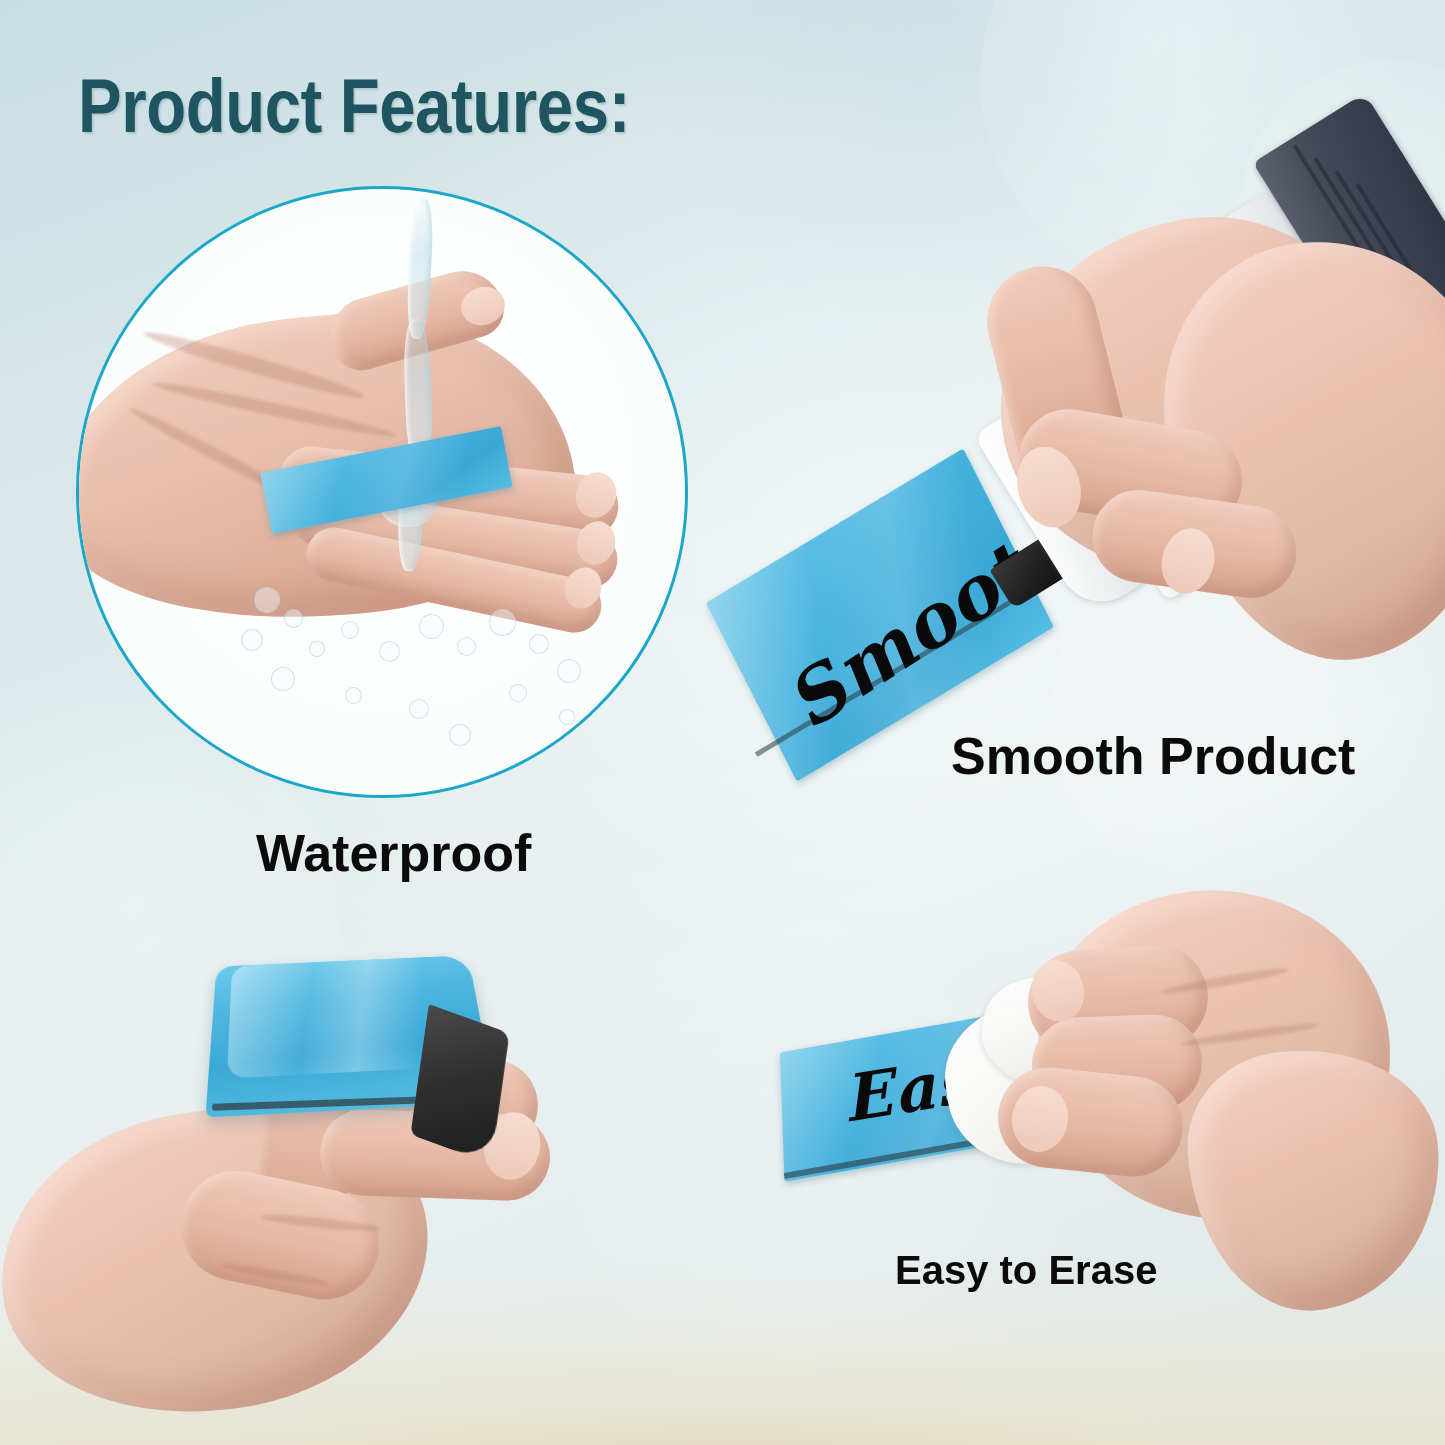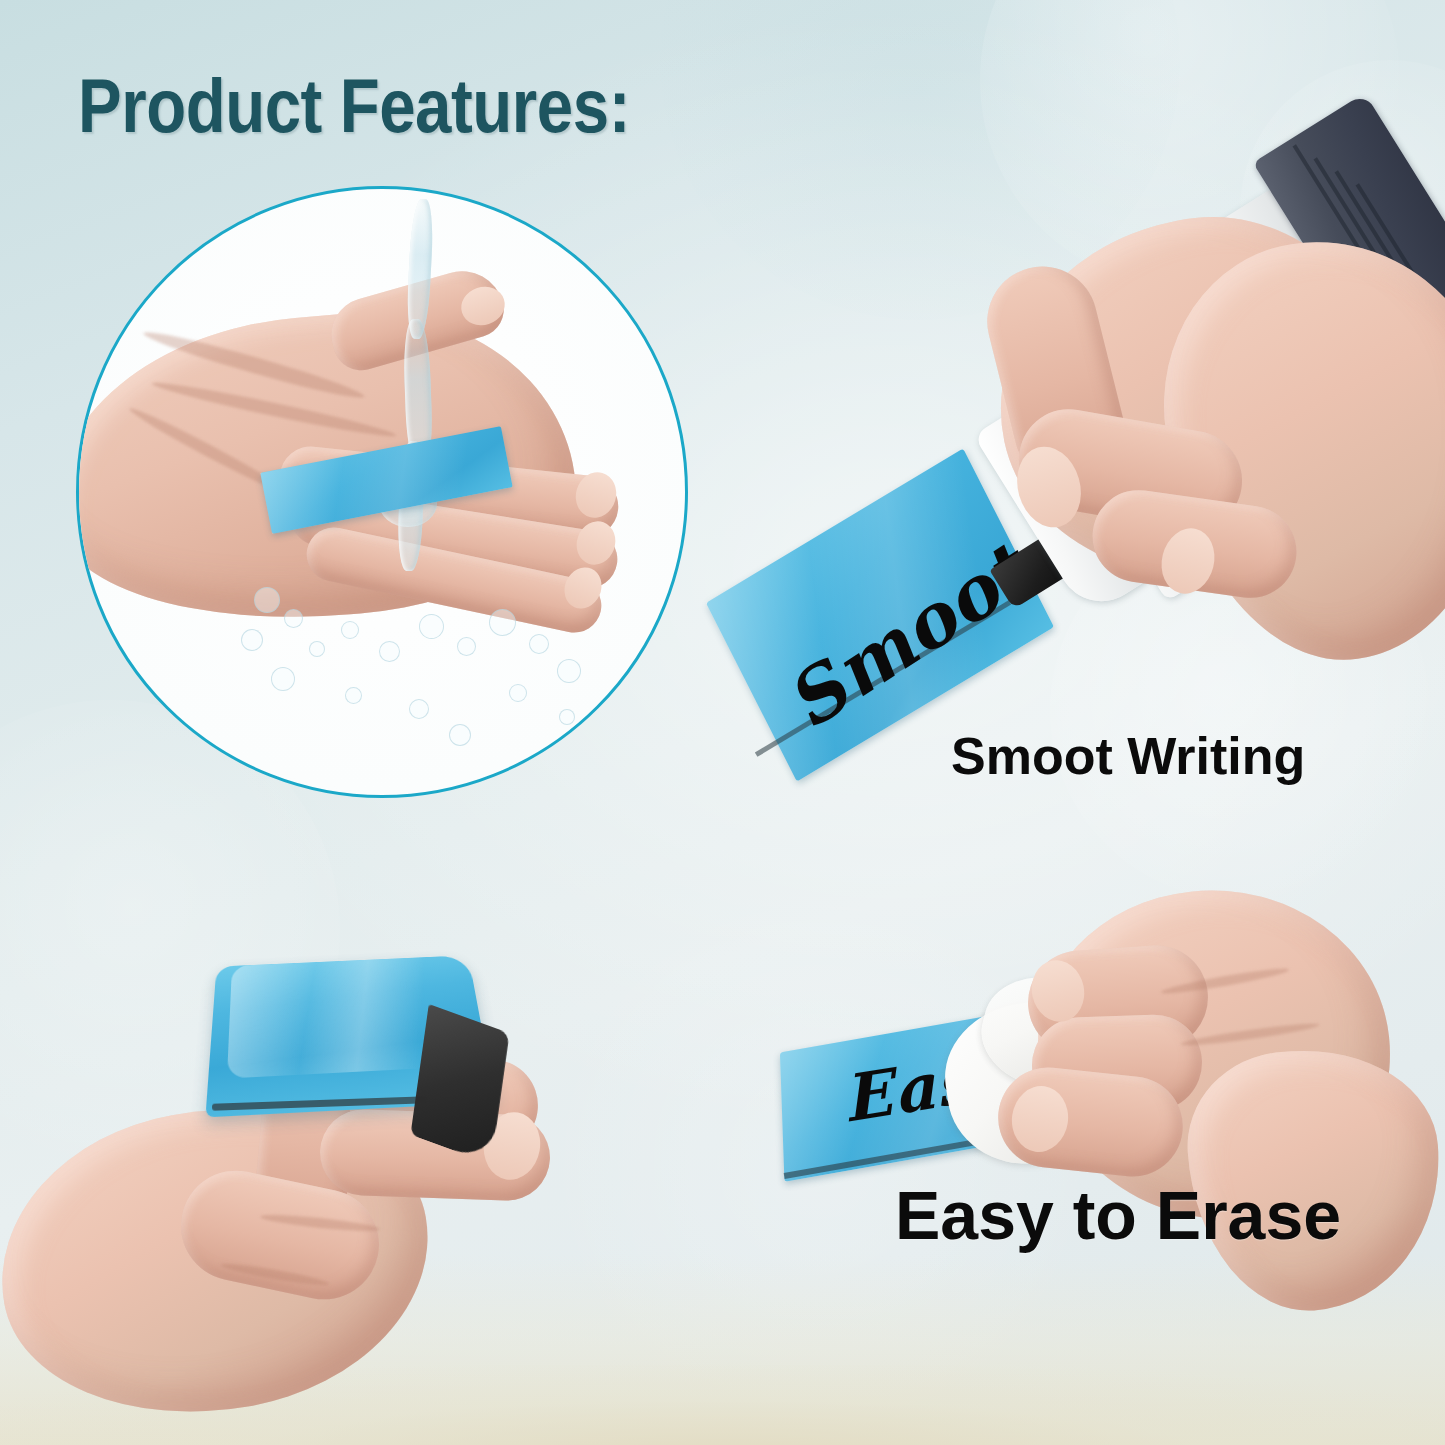--- a/index.html
+++ b/index.html
@@ -266,20 +266,21 @@
       <div class="drop" style="left:450px;top:445px;width:18px;height:18px;"></div>
       <div class="drop" style="left:478px;top:470px;width:22px;height:22px;"></div>
       <div class="drop" style="left:266px;top:498px;width:15px;height:15px;"></div>
       <div class="drop" style="left:330px;top:510px;width:18px;height:18px;"></div>
       <div class="drop" style="left:430px;top:495px;width:16px;height:16px;"></div>
       <div class="drop" style="left:370px;top:535px;width:20px;height:20px;"></div>
       <div class="drop" style="left:480px;top:520px;width:14px;height:14px;"></div>
     </div>
   </div>
 
+  <div class="caption" style="left:256px;top:823px;font-size:52px;">Waterproof</div>
 
   <div class="scene" style="left:700px;top:120px;width:745px;height:720px;">
 
     <div class="bluecard" style="left:30px;top:395px;width:300px;height:200px;transform:rotate(-31deg) skewX(-4deg);border-radius:3px;">
       <div class="bluecard-sheen"></div>
     </div>
     <div class="card-edge" style="left:35px;top:556px;width:296px;height:5px;transform:rotate(-31deg);opacity:.55;"></div>
 
     <div class="ink" style="left:78px;top:470px;font-size:74px;transform:rotate(-33deg);">Smoot</div>
 
@@ -300,21 +301,21 @@
 
     <div class="hand-blob" style="left:300px;top:100px;width:400px;height:360px;border-radius:52% 46% 40% 56% / 50% 58% 42% 50%;transform:rotate(-12deg);"></div>
     <div class="hand-blob" style="left:470px;top:120px;width:330px;height:420px;border-radius:46% 54% 52% 48% / 40% 44% 56% 60%;transform:rotate(-8deg);"></div>
     <div class="finger" style="left:300px;top:145px;width:110px;height:215px;border-radius:55px 55px 48px 48px;transform:rotate(-14deg);"></div>
     <div class="finger" style="left:318px;top:300px;width:225px;height:100px;border-radius:52px;transform:rotate(10deg);"></div>
     <div class="finger" style="left:392px;top:378px;width:205px;height:92px;border-radius:48px;transform:rotate(8deg);"></div>
     <div class="nail" style="left:318px;top:326px;width:62px;height:82px;transform:rotate(-16deg);"></div>
     <div class="nail" style="left:462px;top:408px;width:52px;height:66px;transform:rotate(14deg);"></div>
   </div>
 
-  <div class="caption" style="left:951px;top:726px;font-size:52px;">Smoot Writing</div>
+  <div class="caption" style="left:951px;top:726px;font-size:52px;">Smooth Product</div>
 
   <div class="scene" style="left:60px;top:940px;width:560px;height:460px;">
 
     <div class="hand-blob" style="left:-60px;top:170px;width:430px;height:300px;border-radius:46% 54% 48% 52% / 52% 48% 52% 48%;transform:rotate(-10deg);"></div>
     <div class="finger" style="left:200px;top:106px;width:92px;height:180px;border-radius:46px 48px 40px 40px;transform:rotate(5deg);"></div>
     <div class="finger" style="left:288px;top:116px;width:190px;height:92px;border-radius:48px;transform:rotate(4deg);"></div>
     <div class="finger" style="left:260px;top:172px;width:230px;height:86px;border-radius:46px;transform:rotate(2deg);"></div>
     <div class="finger" style="left:120px;top:240px;width:200px;height:110px;border-radius:56px;transform:rotate(12deg);"></div>
     <div class="nail" style="left:208px;top:108px;width:60px;height:56px;transform:rotate(-8deg);"></div>
     <div class="nail" style="left:424px;top:172px;width:56px;height:68px;transform:rotate(10deg);"></div>
@@ -355,15 +356,15 @@
     <div class="hand-blob" style="left:430px;top:170px;width:250px;height:260px;border-radius:40% 56% 54% 46% / 36% 40% 60% 64%;transform:rotate(-4deg);"></div>
     <div class="finger" style="left:268px;top:68px;width:180px;height:104px;border-radius:52px;transform:rotate(-4deg);"></div>
     <div class="finger" style="left:272px;top:136px;width:170px;height:96px;border-radius:48px;transform:rotate(-2deg);"></div>
     <div class="finger" style="left:238px;top:192px;width:185px;height:100px;border-radius:50px;transform:rotate(6deg);"></div>
     <div class="nail" style="left:272px;top:80px;width:52px;height:62px;transform:rotate(-12deg);"></div>
     <div class="nail" style="left:252px;top:206px;width:56px;height:66px;transform:rotate(8deg);"></div>
     <div class="crease" style="left:400px;top:96px;width:130px;height:10px;transform:rotate(-10deg);"></div>
     <div class="crease" style="left:420px;top:150px;width:140px;height:9px;transform:rotate(-8deg);"></div>
   </div>
 
-  <div class="caption" style="left:895px;top:1176px;font-size:68px;">Easy to Erase</div>
+  <div class="caption" style="left:895px;top:1248px;font-size:40px;">Easy to Erase</div>
 
 </div>
 
 </body></html>

